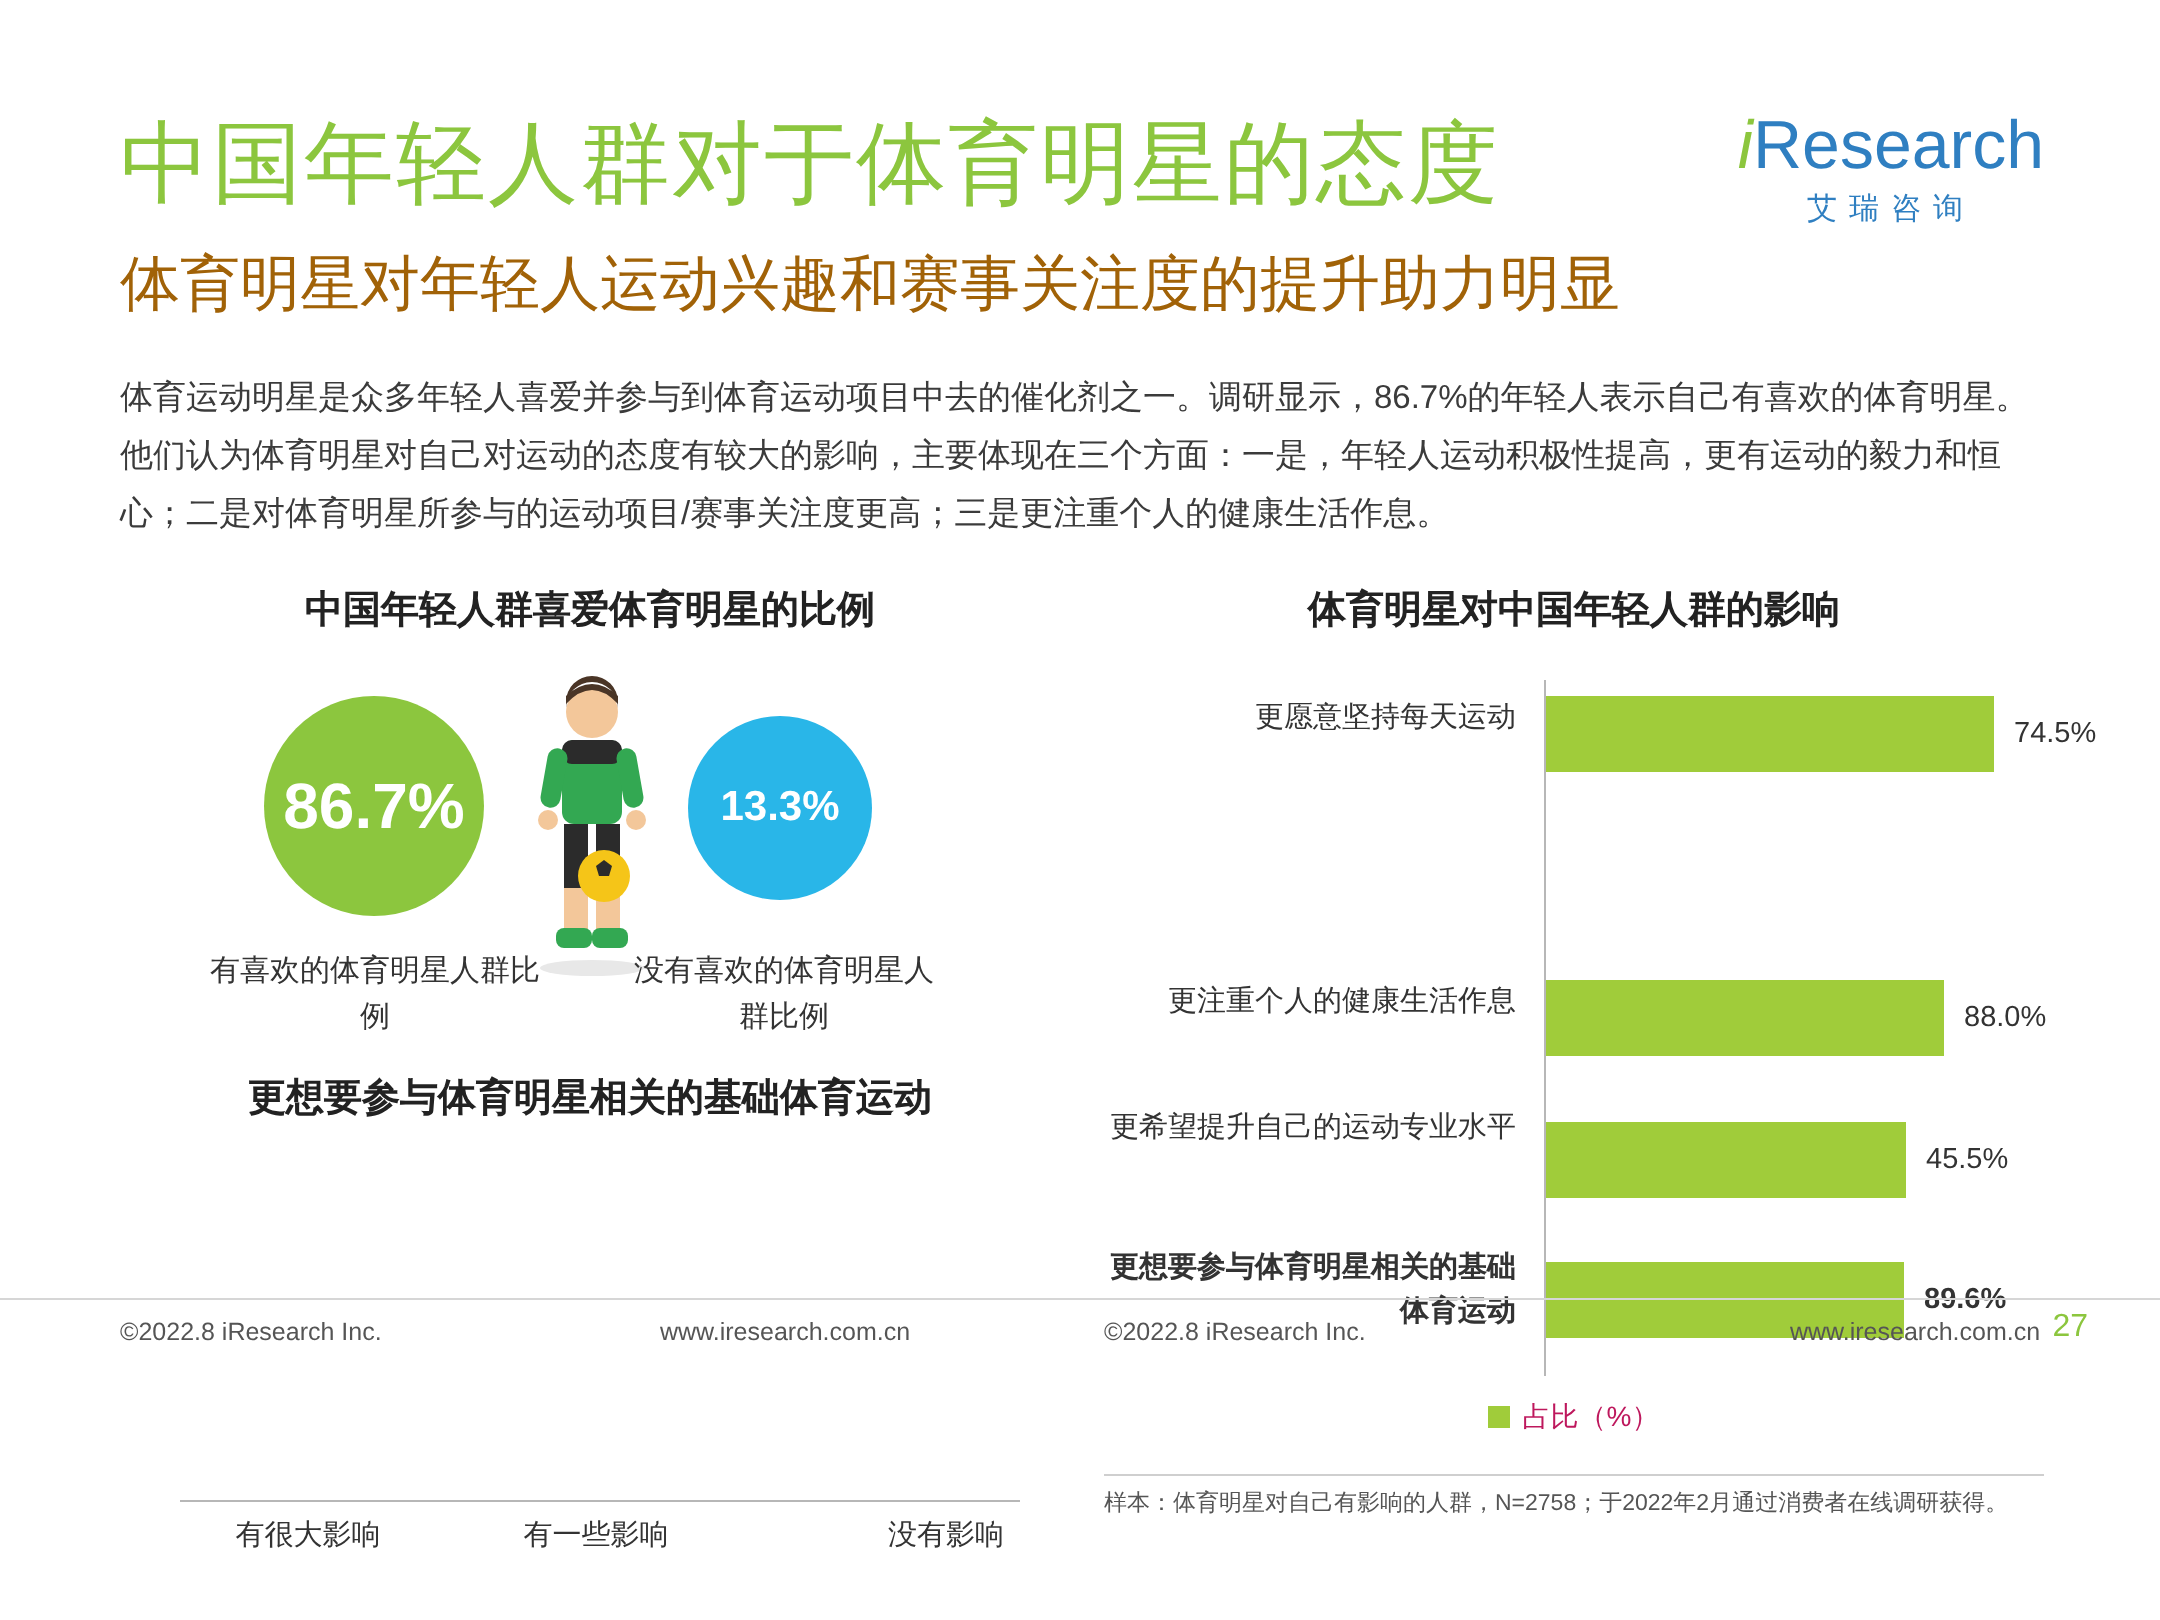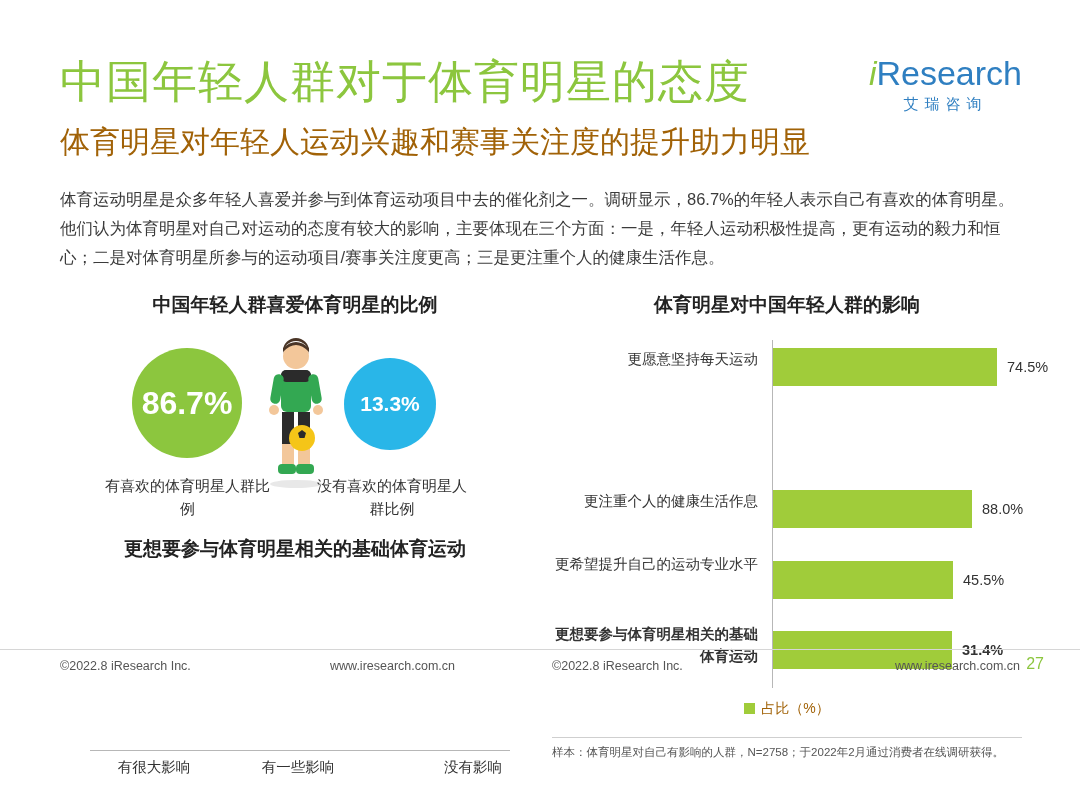--- a/index.html
+++ b/index.html
@@ -72,21 +72,21 @@
   .vlabel{
     position:absolute;font-size:14.5px;color:#333;text-align:center;width:110px;
   }
   .vaxis{
     position:absolute;left:30px;top:148px;width:420px;height:1px;background:#b7b7b7;
   }
   .vcat{
     position:absolute;top:156px;font-size:14.5px;color:#333;text-align:center;width:120px;
   }
   .legend{
-    margin-top:42px;text-align:center;font-size:14px;color:#a16207;
+    margin-top:42px;text-align:center;font-size:14px;color:#be185d;
   }
   .legend-sq{
     display:inline-block;width:11px;height:11px;background:#a0cc3a;margin-right:6px;
     position:relative;top:1px;
   }
 
   .note{
     font-size:11.5px;color:#555;line-height:17px;border-top:1px solid #cfcfcf;
     padding-top:6px;margin-top:19px;
   }
@@ -196,21 +196,21 @@
 
       <div class="hrow" style="top:213px;">
         <div class="hrow-label">更希望提升自己的运动专业水平</div>
         <div class="hbar" id="hb3" style="top: 8px; width: 180px;"></div>
         <div class="hval" id="hv3" style="top: 8px; left: 411px;">45.5%</div>
       </div>
 
       <div class="hrow" style="top:283px;font-weight:bold;">
         <div class="hrow-label">更想要参与体育明星相关的基础体育运动</div>
         <div class="hbar" id="hb4" style="top: 8px; width: 179px;"></div>
-        <div class="hval" id="hv4" style="top: 8px; left: 410px;">31.4%</div>
+        <div class="hval" id="hv4" style="top: 8px; left: 410px;">89.6%</div>
       </div>
     </div>
 
     <div class="legend" style="margin-top:10px;">
       <span class="legend-sq"></span><span>占比（%）</span>
     </div>
 
     <div class="note">样本：体育明星对自己有影响的人群，N=2758；于2022年2月通过消费者在线调研获得。</div>
   </div>
 

